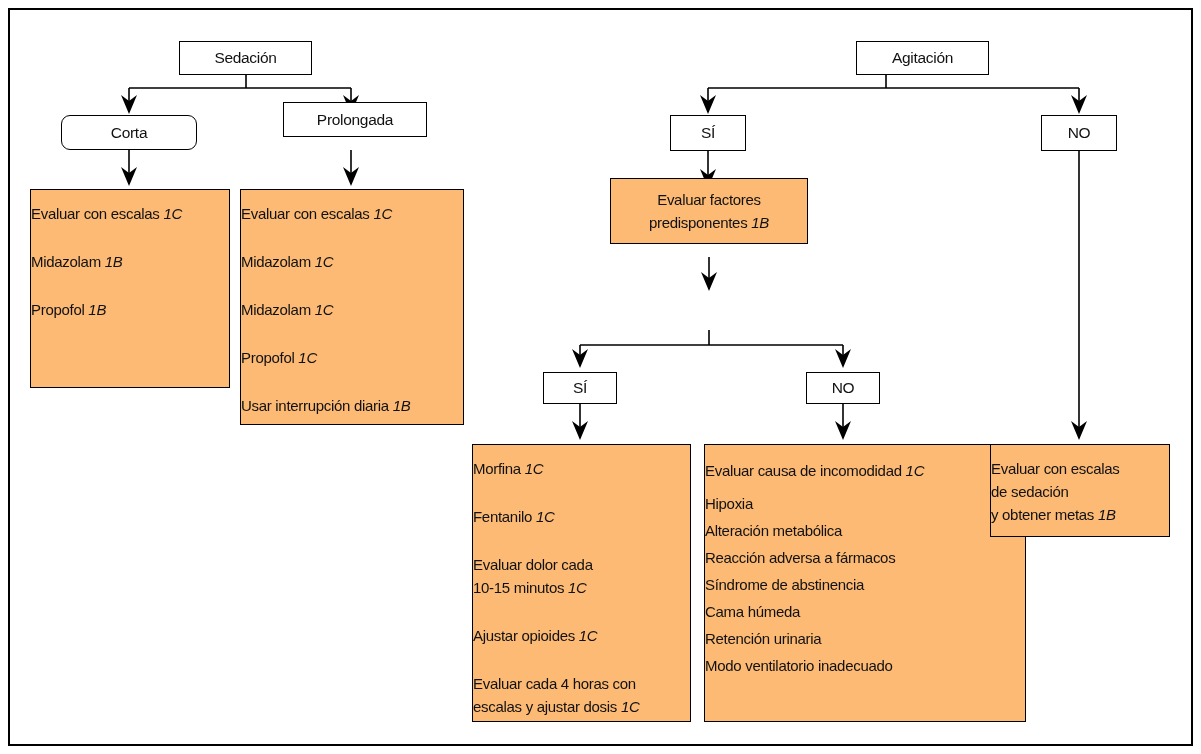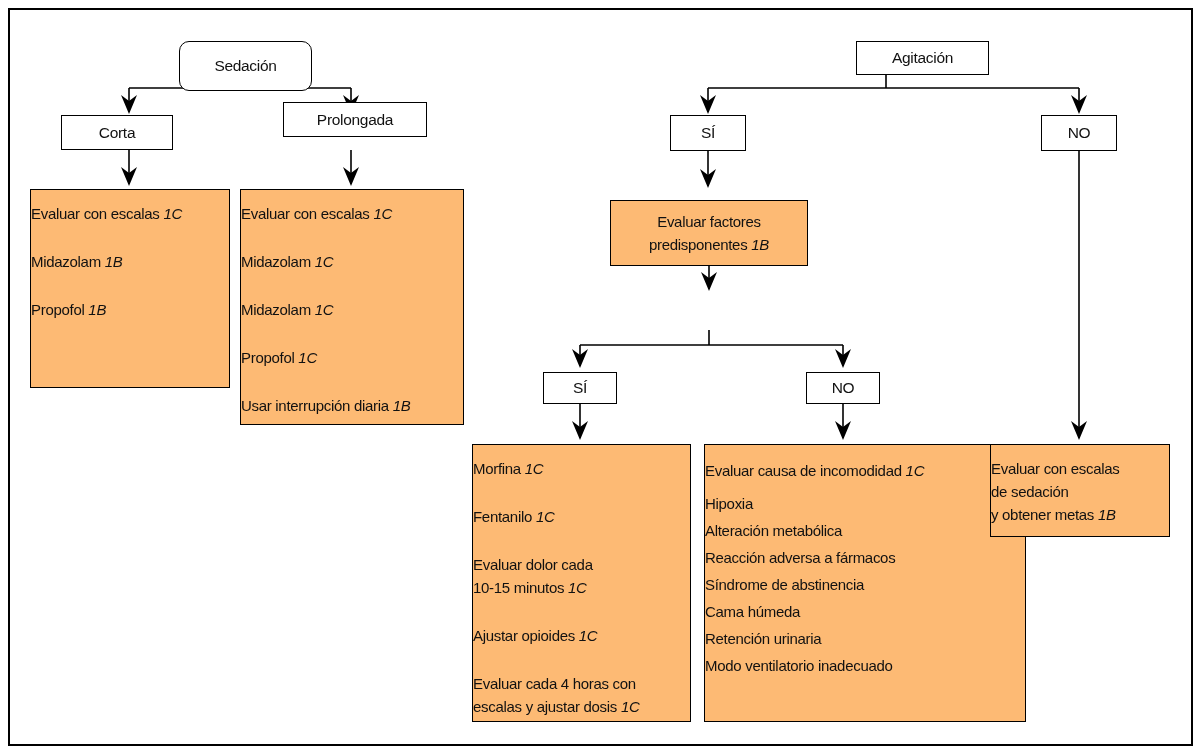--- a/index.html
+++ b/index.html
@@ -102,25 +102,25 @@
       <line x1="709" y1="257" x2="709" y2="289" marker-end="url(#arrow)"></line>
       <path d="M709,330 V345 M580,345 H843"></path>
       <line x1="580" y1="345" x2="580" y2="366" marker-end="url(#arrow)"></line>
       <line x1="843" y1="345" x2="843" y2="366" marker-end="url(#arrow)"></line>
       <line x1="580" y1="404" x2="580" y2="438" marker-end="url(#arrow)"></line>
       <line x1="843" y1="404" x2="843" y2="438" marker-end="url(#arrow)"></line>
       <line x1="1079" y1="151" x2="1079" y2="438" marker-end="url(#arrow)"></line>
     </g>
   </svg>
 
-  <div class="node" style="left:179px; top:41px; width:133px; height:50px;border-radius:10px;">
+  <div class="node" style="left:179px; top:41px; width:133px; height:34px;">
     <span>Sedación</span>
   </div>
 
-  <div class="node" style="left:61px; top:115px; width:112px; height:35px;">
+  <div class="node" style="left:61px; top:115px; width:136px; height:35px;border-radius:9px;">
     <span>Corta</span>
   </div>
 
   <div class="node" style="left:283px; top:102px; width:144px; height:35px;">
     <span>Prolongada</span>
   </div>
 
   <div class="node" style="left:820px; top:41px; width:133px; height:34px;margin-left:36px;">
     <span>Agitación</span>
   </div>
@@ -149,21 +149,21 @@
     </div>
 
   <div class="panel" style="left:240px; top:189px; width:224px; height:236px;">
       <div class="line"><span>Evaluar con escalas</span> <i class="grade">1C</i></div>
       <div class="line gap"><span>Midazolam</span> <i class="grade">1C</i></div>
       <div class="line gap"><span>Midazolam</span> <i class="grade">1C</i></div>
       <div class="line gap"><span>Propofol</span> <i class="grade">1C</i></div>
       <div class="line gap"><span>Usar interrupción diaria</span> <i class="grade">1B</i></div>
     </div>
 
-  <div class="panel panel-center" style="left:610px; top:200px; width:198px; height:66px;">
+  <div class="panel panel-center" style="left:610px; top:178px; width:198px; height:66px;">
       <div class="line"><span>Evaluar factores</span></div>
       <div class="line"><span>predisponentes</span> <i class="grade">1B</i></div>
     </div>
 
   <div class="panel" style="left:472px; top:444px; width:219px; height:278px;">
       <div class="line"><span>Morfina</span> <i class="grade">1C</i></div>
       <div class="line gap"><span>Fentanilo</span> <i class="grade">1C</i></div>
       <div class="line gap"><span>Evaluar dolor cada</span></div>
       <div class="line"><span>10-15 minutos</span> <i class="grade">1C</i></div>
       <div class="line gap"><span>Ajustar opioides</span> <i class="grade">1C</i></div>

